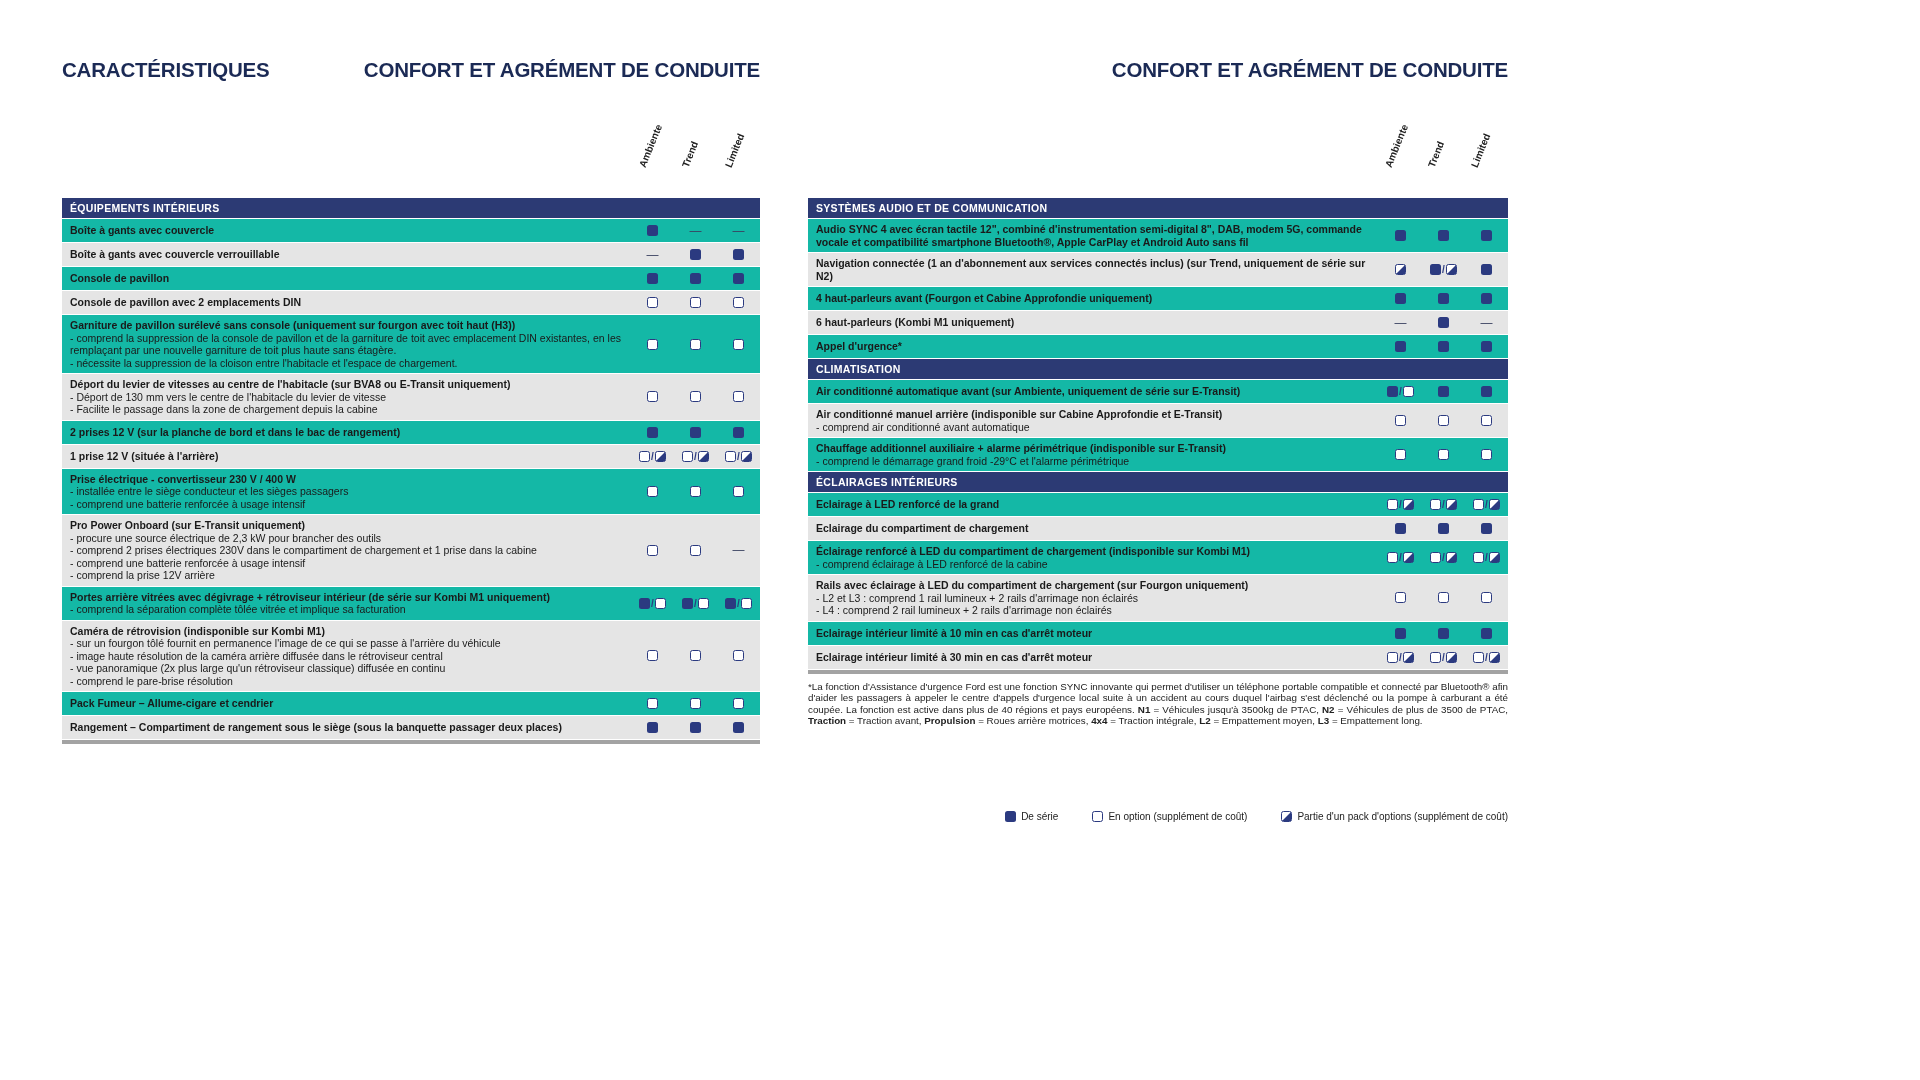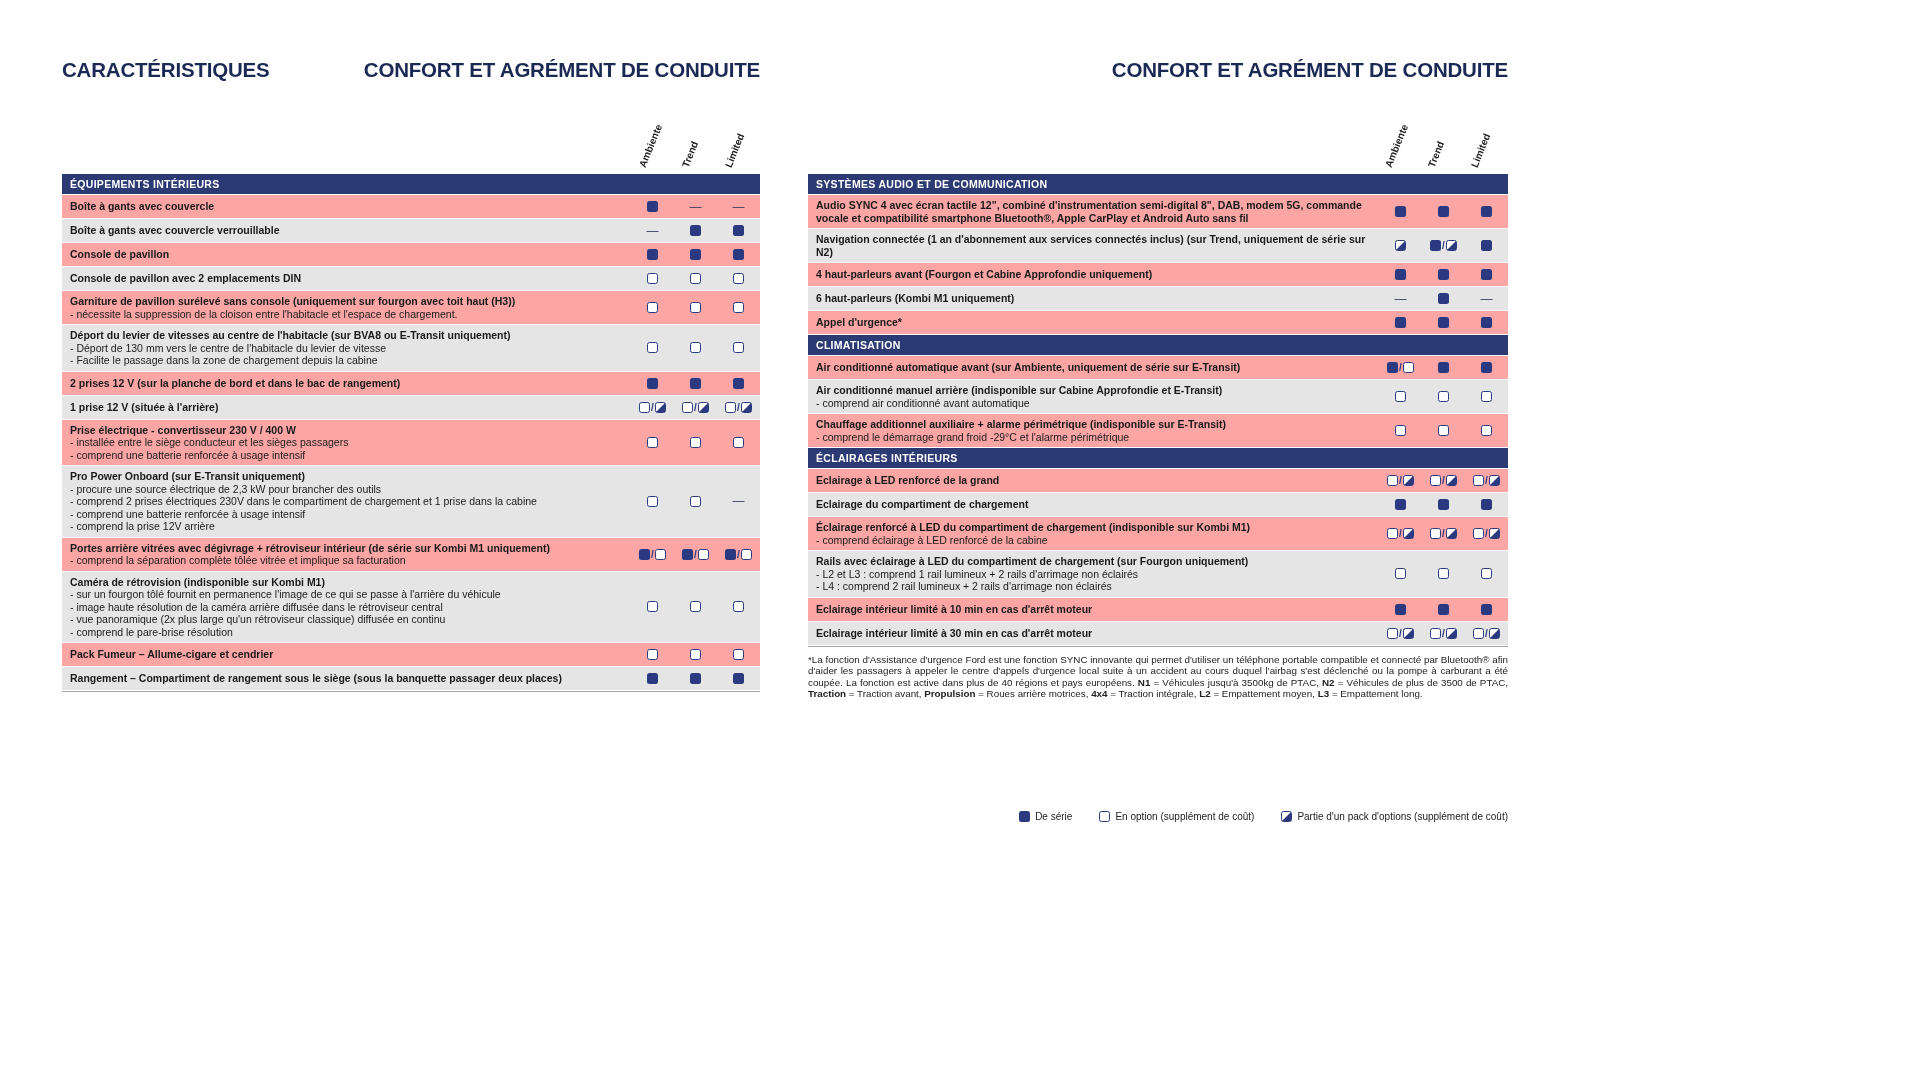--- a/index.html
+++ b/index.html
@@ -13,43 +13,43 @@
 
   .titlebar { display:flex; justify-content:space-between; align-items:baseline; height:28px; }
   .doc-title { font-size:20.5px; font-weight:700; color:#1b2a55; letter-spacing:-0.2px; white-space:nowrap; }
   .titlebar.right-only { justify-content:flex-end; }
 
   .colheads { position:relative; height:88px; }
   .colhead { position:absolute; bottom:5px; transform-origin:0 100%; transform:rotate(-68deg);
              font-size:10px; font-weight:700; color:#222; white-space:nowrap; }
   .colhead.c0 { left:585px; } .colhead.c1 { left:628px; } .colhead.c2 { left:671px; }
 
-  .ftable { width:100%; border-bottom:1px solid #a3a3a3; }
+  .ftable { width:100%; border-bottom:4px solid #a3a3a3;margin-top:24px; }
   .sec-header { background:#2c3a74; color:#fff; font-size:10.5px; font-weight:700;
                 letter-spacing:0.3px; height:20px; line-height:20px; padding-left:8px;
                 text-transform:uppercase; margin-bottom:1px; }
-  .row { display:flex; align-items:center; min-height:24px; border-bottom:1px solid #fff; background:#fca5a5; }
+  .row { display:flex; align-items:center; min-height:24px; border-bottom:1px solid #fff; background:#14b8a6; }
   .row.alt { background:#e5e5e5; }
   .lab { flex:1 1 auto; padding:4px 6px 4px 8px; }
   .lab-main { font-size:10.5px; font-weight:700; line-height:12.5px; }
   .lab-sub  { font-size:10.5px; font-weight:400; line-height:12.5px; }
   .cell { flex:0 0 43px; width:43px; display:flex; justify-content:center; align-items:center; align-self:stretch; }
 
   .cellv { display:inline-flex; align-items:center; }
   .mk { display:inline-block; width:11px; height:11px; border-radius:2.5px; }
   .mk.S { background:#2b3a80; }
   .mk.O { background:#fff; border:1.6px solid #2b3a80; }
   .mk.P { border:1.6px solid #2b3a80; background:linear-gradient(135deg, #ffffff 46%, #2b3a80 54%); }
   .cellv.dash { color:#3a4160; font-size:12px; font-weight:400; }
   .slash { color:#2b3a80; font-weight:700; font-size:10px; margin:0 1px; }
 
   .footnote { margin-top:7px; font-size:9.8px; line-height:11.6px; color:#222; text-align:justify; }
   .footnote .b { font-weight:700;margin-top:36px; }
 
-  .legend { position:absolute; top:753px; right:0; display:flex; align-items:flex-start; gap:27px; }
+  .legend { position:absolute; top:753px; right:0; display:flex; align-items:flex-start; gap:34px; }
   .lg-item { display:inline-flex; align-items:center; gap:5px; }
   .lg-lab { font-size:10px; color:#222; }
 </style>
 </head>
 <body>
 
 <div class="page">
 
   <div class="half half-left">
     <div class="titlebar">
@@ -133,20 +133,21 @@
           </div>
           <div class="cell">
             <span class="cellv">
               <span class="mk O"></span>
             </span>
           </div>
         </div>
         <div class="row">
           <div class="lab">
             <div class="lab-main">Garniture de pavillon surélevé sans console (uniquement sur fourgon avec toit haut (H3))</div>
+            <div class="lab-sub">- comprend la suppression de la console de pavillon et de la garniture de toit avec emplacement DIN existantes, en les remplaçant par une nouvelle garniture de toit plus haute sans étagère.</div>
             <div class="lab-sub">- nécessite la suppression de la cloison entre l'habitacle et l'espace de chargement.</div>
           </div>
           <div class="cell">
             <span class="cellv">
               <span class="mk O"></span>
             </span>
           </div>
           <div class="cell">
             <span class="cellv">
               <span class="mk O"></span>

